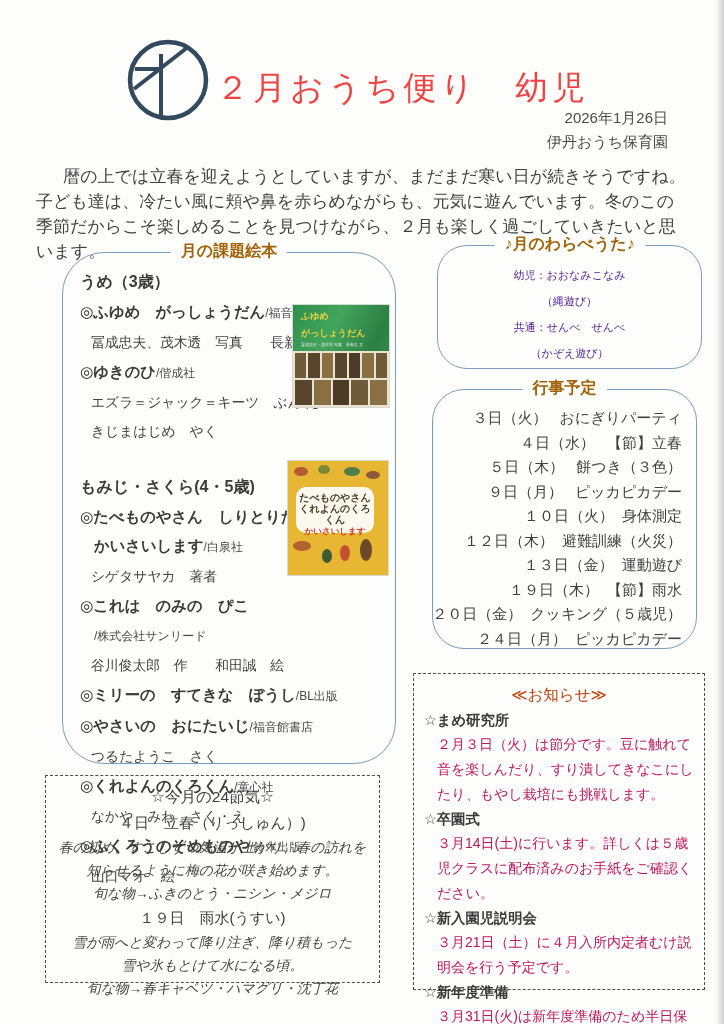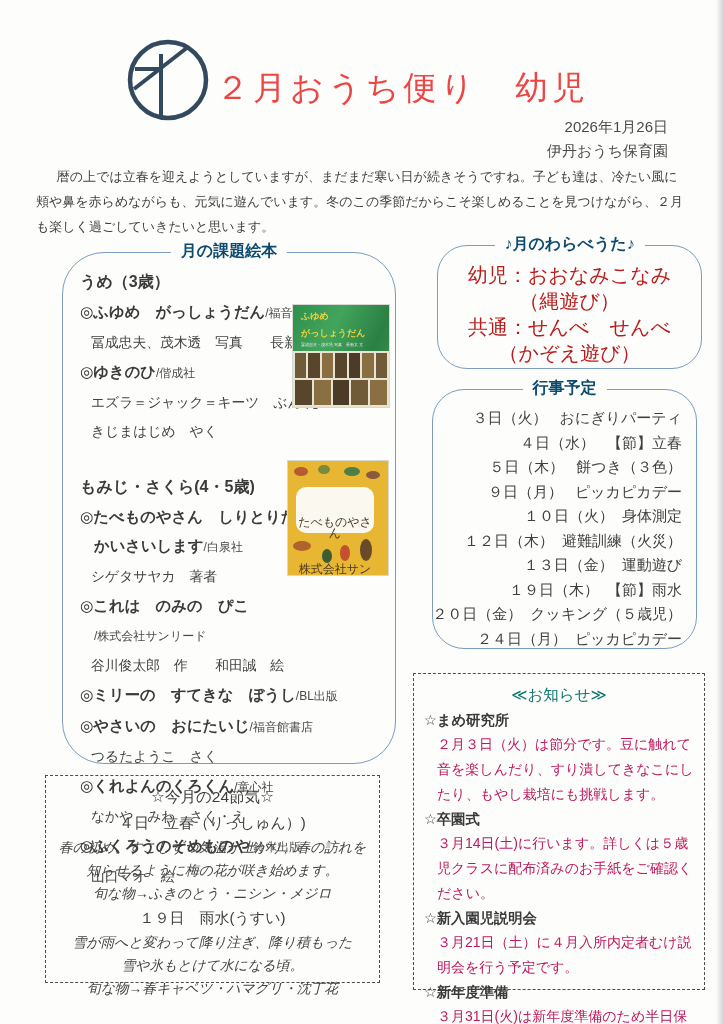--- a/index.html
+++ b/index.html
@@ -10,28 +10,28 @@
     font-family:"Liberation Sans","DejaVu Sans",sans-serif;
     color:#3d3d3d;
     overflow:hidden;
     margin:0 auto;
   }
   .scan-edge{position:absolute;right:0;top:0;width:8px;height:100%;
     background:linear-gradient(to right,#fdfdfc,#cfcfcf);}
   
   .logo{position:absolute;left:126px;top:38px;width:84px;height:84px;}
   .doc-title{position:absolute;left:216px;top:56px;font-size:33px;letter-spacing:4px;color:#ef4444;margin-top:10px;}
-  .date-block{position:absolute;right:56px;top:106px;text-align:right;font-size:15px;line-height:24px;color:#4a4a4a;margin-top:9px;}
-  .intro{position:absolute;left:36px;top:164px;width:654px;font-size:13px;line-height:25px;text-indent:1.6em;color:#3f3f3f;font-family:Liberation Serif, serif;}
+  .date-block{position:absolute;right:56px;top:106px;text-align:right;font-size:15px;line-height:24px;color:#4a4a4a;}
+  .intro{position:absolute;left:36px;top:164px;width:654px;font-size:17px;line-height:25px;text-indent:1.6em;color:#3f3f3f;font-family:Liberation Serif, serif;}
   
   .obox{position:absolute;border:1.6px solid #7b9cbd;background:transparent;}
   .obox .obox-title{
     position:absolute;top:-12px;left:50%;transform:translateX(-50%);
     background:#fdfdfc;padding:0 10px;white-space:nowrap;
-    font-size:16px;font-weight:bold;color:#0c4a6e;
+    font-size:16px;font-weight:bold;color:#a16207;
   }
   .box-books{left:62px;top:252px;width:332px;height:510px;border-radius:42px;}
   .box-song{left:437px;top:245px;width:263px;height:122px;border-radius:30px;}
   .box-events{left:432px;top:389px;width:263px;height:258px;border-radius:32px;}
   
   .books-content{position:absolute;left:17px;top:14px;width:300px;}
   .age{font-size:16px;font-weight:bold;line-height:30px;color:#3a3a3a;}
   .age2{margin-top:26px;}
   .bline{line-height:29px;white-space:nowrap;}
   .bt{font-size:15.3px;font-weight:bold;color:#3a3a3a;}
@@ -47,47 +47,47 @@
   .cover1 .buds{position:absolute;left:0;bottom:0;width:100%;height:56px;
     display:flex;flex-wrap:wrap;gap:2px;padding:2px;box-sizing:border-box;background:#e9e4d2;}
   .cover1 .buds i{flex:1 1 12%;background:#6f5b38;}
   .cover1 .buds i:nth-child(2n){background:#57452c;}
   .cover1 .buds i:nth-child(3n){background:#8a6f43;}
   .cover1 .buds i:nth-child(5n){background:#4c3b26;}
   .cover2{position:absolute;left:225px;top:208px;width:100px;height:114px;
     background:#e7b733;box-shadow:0 0 0 1px #d8d8d2;overflow:hidden;}
   .cover2 .bubble{position:absolute;left:8px;top:26px;width:78px;height:46px;
     background:#fbf8ef;border-radius:10px;text-align:center;padding-top:5px;box-sizing:border-box;}
-  .cover2 .c2l{font-size:12px;font-weight:normal;color:#4a3a20;line-height:11px;margin-top:25px;}
+  .cover2 .c2l{font-size:10px;font-weight:bold;color:#4a3a20;line-height:11px;}
   .cover2 .c2r{font-size:8.5px;font-weight:bold;color:#d63c22;line-height:12px;}
   .cover2 .blob{position:absolute;border-radius:50%;}
   .b1{left:6px;top:6px;width:14px;height:9px;background:#b55a33;}
   .b2{left:30px;top:4px;width:12px;height:9px;background:#7a8a3a;}
   .b3{left:56px;top:6px;width:16px;height:9px;background:#4f7f46;}
   .b4{left:78px;top:10px;width:14px;height:8px;background:#8a5a3a;}
   .b5{left:5px;top:80px;width:18px;height:10px;background:#b0622f;}
   .b6{left:34px;top:88px;width:10px;height:14px;background:#3f5b33;border-radius:3px;}
   .b7{left:52px;top:84px;width:10px;height:16px;background:#c4502e;border-radius:3px;}
   .b8{left:72px;top:78px;width:12px;height:22px;background:#6b4a2a;border-radius:2px;}
   
   .song-content{position:absolute;left:0;top:16px;width:100%;text-align:center;
-    font-size:20px;line-height:26px;color:#b91c1c;}
+    font-size:11px;line-height:26px;color:#4c1d95;}
   
   .events-content{position:absolute;left:14px;top:16px;width:235px;font-size:15px;color:#3f3f3f;}
   .evrow{display:flex;line-height:24.5px;white-space:nowrap;justify-content:flex-end;}
   .evdate{width:86px;text-align:right;flex:0 0 auto;}
   .evname{padding-left:12px;}
   
   .dbox{position:absolute;border:1.6px dashed #4c4c4c;background:transparent;box-sizing:border-box;}
   .box-sekki{left:45px;top:775px;width:335px;height:208px;padding:8px 6px;text-align:center;}
   .sekki-title{font-size:15.5px;line-height:26px;color:#3c3c3c;}
   .sekki-head{font-size:15px;line-height:26px;text-underline-offset:3px;color:#3c3c3c;}
   .sekki-line{font-size:13.8px;line-height:23px;color:#424242;white-space:nowrap;font-style:italic;}
   .box-notice{left:413px;top:673px;width:292px;height:317px;padding:8px 10px;}
-  .notice-title{text-align:center;font-size:15.5px;line-height:26px;color:#0f766e;}
+  .notice-title{text-align:center;font-size:15.5px;line-height:26px;color:#c2410c;}
   .nhead{font-size:14.3px;font-weight:bold;line-height:24px;color:#3a3a3a;}
   .nbody{font-size:14px;line-height:25px;padding-left:13px;color:#be185d;}
 </style>
 </head>
 <body>
 
 <div class="page">
   <div class="scan-edge"></div>
 
   <svg class="logo" viewBox="0 0 84 84">
@@ -154,21 +154,21 @@
       <span class="blob b1"></span>
         <span class="blob b2"></span>
         <span class="blob b3"></span>
         <span class="blob b4"></span>
       <span class="blob b5"></span>
         <span class="blob b6"></span>
         <span class="blob b7"></span>
         <span class="blob b8"></span>
       <div class="bubble">
         <div class="c2l">たべものやさん</div>
-        <div class="c2l">株式会社サンリード</div>
+        <div class="c2l">くれよんのくろくん</div>
         <div class="c2r">かいさいします</div>
       </div>
     </div>
   </div>
 
   <div class="obox box-song">
     <span class="obox-title">♪月のわらべうた♪</span>
     <div class="song-content">
       <div>幼児：おおなみこなみ</div>
       <div>（縄遊び）</div>

